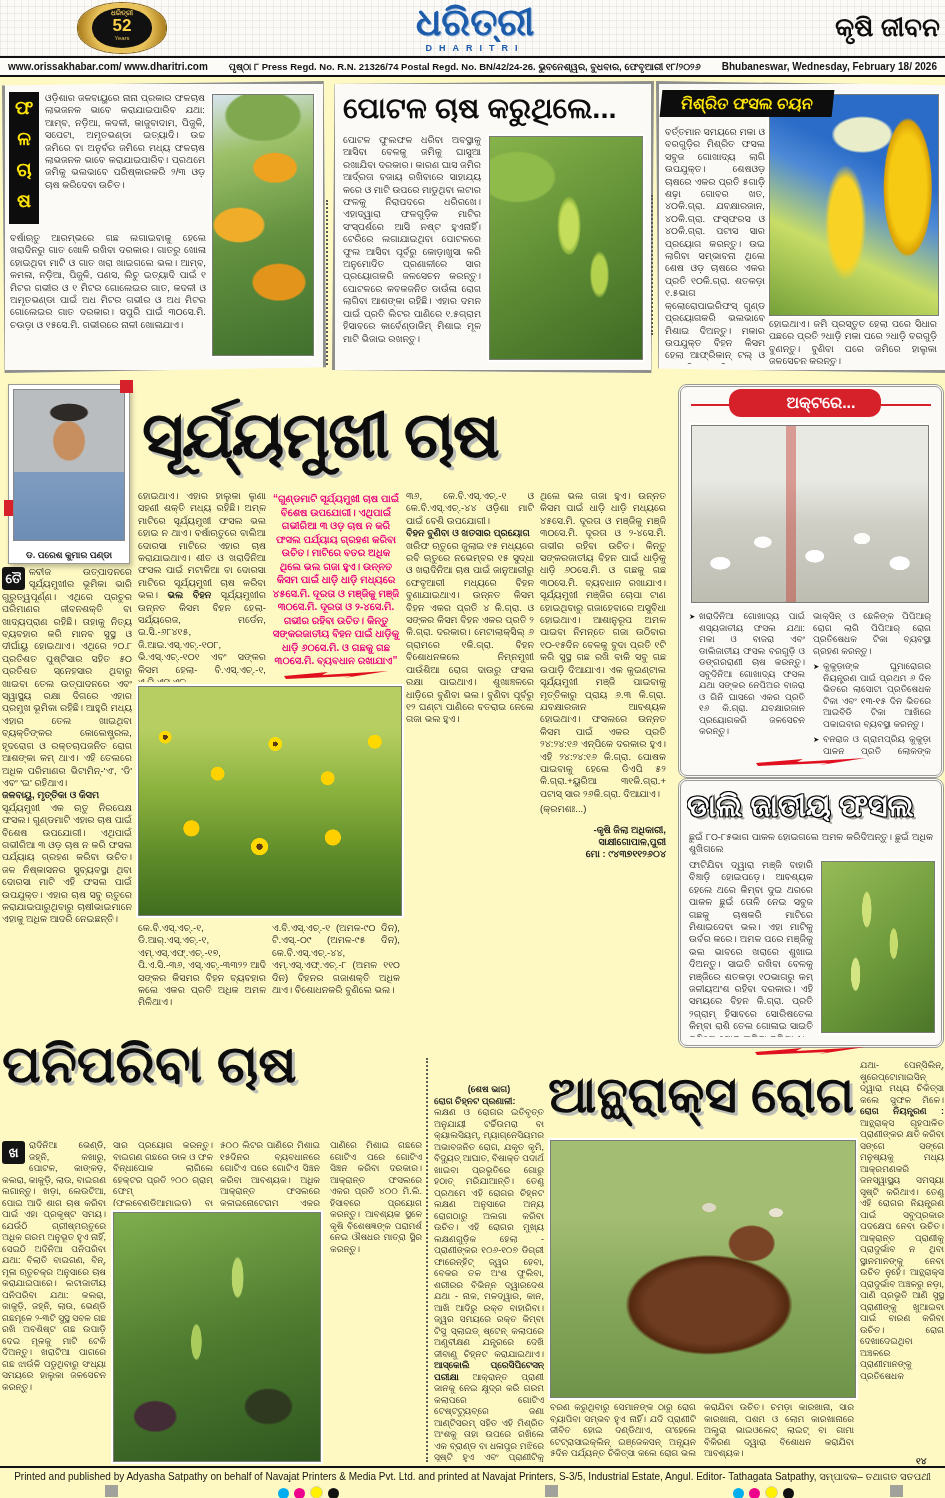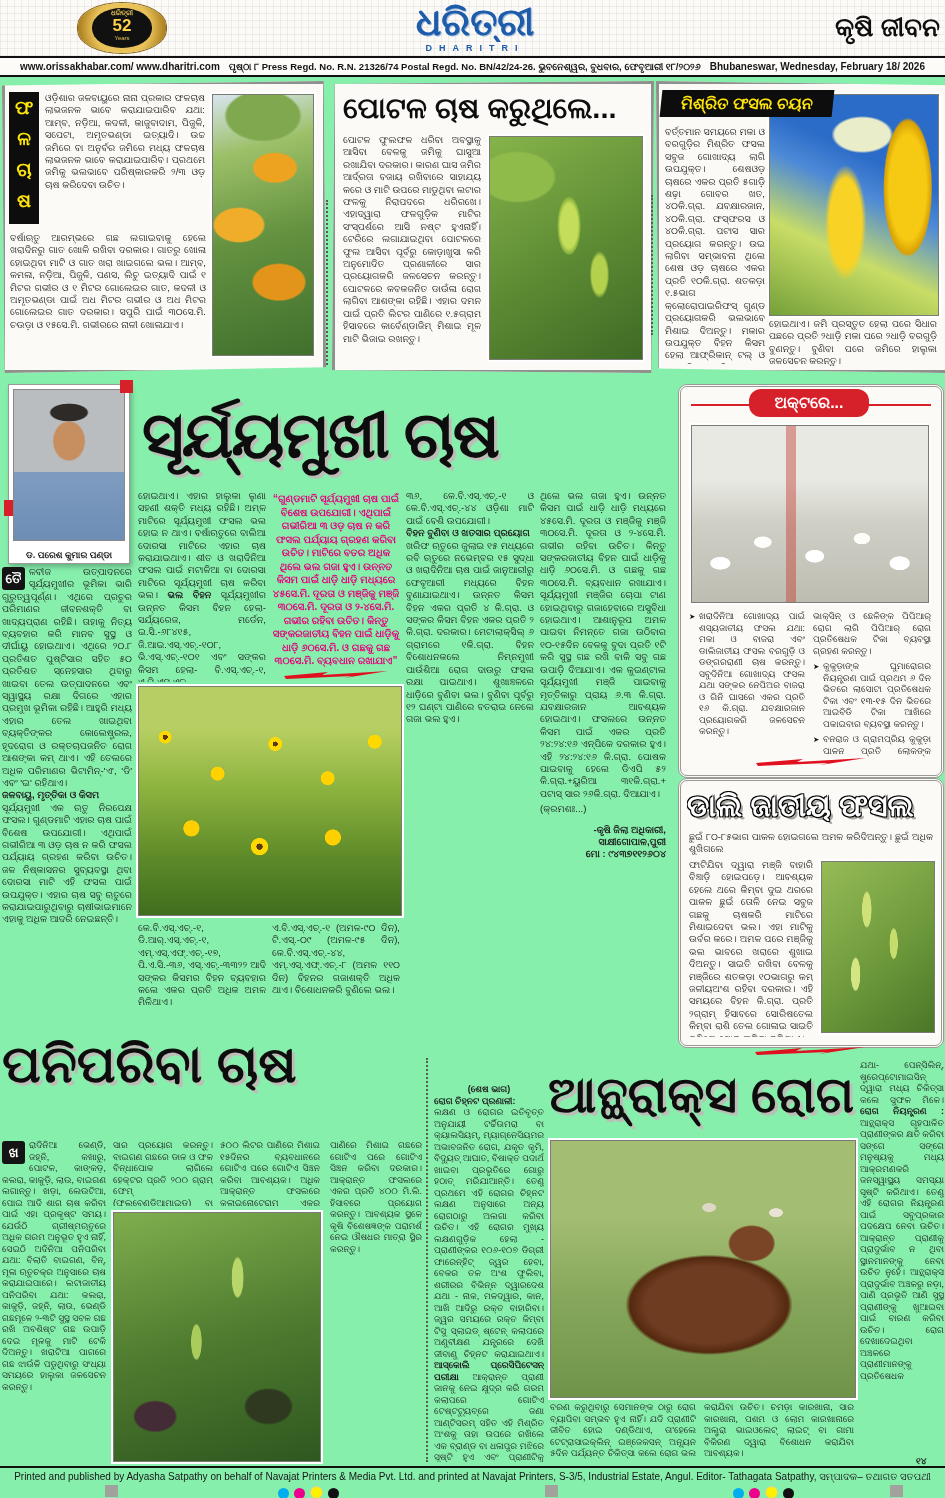--- a/index.html
+++ b/index.html
@@ -1,16 +1,16 @@
 <!DOCTYPE html>
 <html><head>
 <meta charset="utf-8">
 <style>
   html,body{margin:0;padding:0;background:#e9e8e4;}
-  #page{position:relative;width:945px;height:1498px;background:#86efac;overflow:hidden;
+  #page{position:relative;width:945px;height:1498px;background:#fef9c3;overflow:hidden;
         font-family:"Liberation Sans",sans-serif;color:#161616;}
   .abs{position:absolute;}
   .bodytext{font-size:9.5px;line-height:12.4px;text-align:justify;color:#1c1c1c;overflow:hidden;}
   .small{font-size:9px;line-height:11.5px;}
   .boldsub{font-weight:bold;}
   .photo{border:1px solid #7b7b76;box-shadow:0 0 0 2px #fff;}
   .frame{border:3px solid #8f8f8c;background:#fbfaf6;}
   .railframe{border:3px double #9a9a95;border-radius:9px;background:#fbfaf6;}
   .headline{font-weight:bold;color:#0d0d0d;white-space:nowrap;overflow:hidden;}
   .hshadow{text-shadow:3px 3px 0 #bdbdb8;}
@@ -99,21 +99,21 @@
         <div style="color:#e9c35a;font-size:7px;line-height:9px;font-weight:bold;">ଧରିତ୍ରୀ</div>
         <div style="color:#ffd24a;font-size:17px;line-height:18px;font-weight:bold;">52</div>
         <div style="color:#e9c35a;font-size:6px;line-height:7px;">Years</div>
       </div>
     </div>
     <div class="abs" style="left:330px;top:0px;width:290px;height:42px;text-align:center;font-size:38px;line-height:44px;font-weight:bold;color:#1d5bab;text-shadow:1px 1px 0 #9db8d8;overflow:hidden;">ଧରିତ୍ରୀ</div>
     <div class="abs" style="left:330px;top:43px;width:290px;text-align:center;font-size:9px;letter-spacing:7px;font-weight:bold;color:#1d5bab;">DHARITRI</div>
     <div class="abs" style="left:740px;top:12px;width:200px;height:36px;text-align:right;font-size:26px;font-weight:bold;color:#0d0d0d;overflow:hidden;">କୃଷି ଜୀବନ</div>
   </div>
 
-  <div class="abs" style="left:0;top:56px;width:945px;height:21px;border-top:2px solid #111;border-bottom:2px solid #111;background:#fcfbf8;display:flex;align-items:center;justify-content:space-between;padding:0 20px;box-sizing:border-box;font-weight:bold;font-size:10px;">
+  <div class="abs" style="left:0;top:56px;width:945px;height:21px;border-top:2px solid #111;border-bottom:2px solid #111;background:#fcfbf8;display:flex;align-items:center;justify-content:space-between;padding:0 8px;box-sizing:border-box;font-weight:bold;font-size:10px;">
     <span>www.orissakhabar.com/ www.dharitri.com</span>
     <span style="font-size:9.5px;">ପୃଷ୍ଠା ୮   Press Regd. No. R.N. 21326/74 Postal Regd. No. BN/42/24-26.   ଭୁବନେଶ୍ୱର, ବୁଧବାର, ଫେବୃଆରୀ ୧୮/୨୦୨୬</span>
     <span>Bhubaneswar,   Wednesday, February 18/ 2026</span>
   </div>
 
   <div class="abs frame" style="left:2px;top:81px;width:318px;height:286px;clip-path:polygon(0% 1.5%,99.3% 0%,100% 98%,0.8% 100%);">
     <div class="abs" style="left:4px;top:8px;width:30px;height:132px;background:#0d0d0d;">
       <span class="vt-letter">ଫ</span>
       <span class="vt-letter">ଳ</span>
       <span class="vt-letter">ଚା</span>
@@ -180,21 +180,21 @@
   <div class="abs bodytext" style="left:540px;top:490px;width:126px;height:554px;">
     <span>ଥିଲେ ଭଲ ଗଜା ହୁଏ। ଉନ୍ନତ କିସମ ପାଇଁ ଧାଡ଼ି ଧାଡ଼ି ମଧ୍ୟରେ ୪୫ସେ.ମି. ଦୂରତା ଓ ମଞ୍ଜିକୁ ମଞ୍ଜି ୩୦ସେ.ମି. ଦୂରତା ଓ ୨-୪ସେ.ମି. ଗଭୀର ରହିବା ଉଚିତ। କିନ୍ତୁ ସଙ୍କରଜାତୀୟ ବିହନ ପାଇଁ ଧାଡ଼ିକୁ ଧାଡ଼ି ୬୦ସେ.ମି. ଓ ଗଛକୁ ଗଛ ୩୦ସେ.ମି. ବ୍ୟବଧାନ ରଖାଯାଏ। ସୂର୍ଯ୍ୟମୁଖୀ ମଞ୍ଜିର ଚୋପା ଟାଣ ହୋଇଥିବାରୁ ଗଜାହେବାରେ ଅସୁବିଧା ହୋଇଥାଏ। ଆଶାନୁରୂପ ଅମଳ ପାଇବା ନିମନ୍ତେ ଗଜା ଉଠିବାର ୧୦-୧୫ଦିନ ବେଳକୁ ବୁଦା ପ୍ରତି ୧ଟି କରି ସୁସ୍ଥ ଗଛ ରଖି ବାକି ସବୁ ଗଛ ଉପାଡ଼ି ଦିଆଯାଏ। ଏକ କୁଇଣ୍ଟାଲ ସୂର୍ଯ୍ୟମୁଖୀ ମଞ୍ଜି ପାଇବାକୁ ମୃତ୍ତିକାରୁ ପ୍ରାୟ ୬.୩ କି.ଗ୍ରା. ଯବକ୍ଷାରଜାନ ଆବଶ୍ୟକ ହୋଇଥାଏ। ଫସଲରେ ଉନ୍ନତ କିସମ ପାଇଁ ଏକର ପ୍ରତି ୨୪:୨୪:୧୬ ଏନ୍‌ପିକେ ଦରକାର ହୁଏ। ଏହି ୨୪:୨୪:୧୬ କି.ଗ୍ରା. ପୋଷକ ପାଇବାକୁ ହେଲେ ଡିଏପି ୫୨ କି.ଗ୍ରା.+ୟୁରିଆ ୩୧କି.ଗ୍ରା.+ ପଟାସ୍ ସାର ୨୬କି.ଗ୍ରା. ଦିଆଯାଏ।</span>
     <div style="margin-top:3px;">(କ୍ରମଶଃ...)</div>
     <div class="credit" style="margin-top:8px;">-କୃଷି ଜିଲା ଅଧିକାରୀ,</div>
     <div class="credit">ସାକ୍ଷୀଗୋପାଳ,ପୁରୀ</div>
     <div class="credit">ମୋ : ୯୪୩୭୧୧୨୬୦୪</div>
   </div>
 
   <div class="abs railframe" style="left:678px;top:384px;width:260px;height:388px;">
     <div class="abs" style="left:10px;top:17px;width:240px;height:2px;background:#d6202a;"></div>
-    <div class="abs" style="left:68px;top:2px;width:120px;height:28px;background:#d6202a;color:#fff;font-weight:bold;font-size:16px;line-height:28px;text-align:center;border-radius:12px;overflow:hidden;">ଅକ୍ଟରେ...</div>
+    <div class="abs" style="left:48px;top:2px;width:120px;height:28px;background:#d6202a;color:#fff;font-weight:bold;font-size:16px;line-height:28px;text-align:center;border-radius:12px;overflow:hidden;padding-left:32px;">ଅକ୍ଟରେ...</div>
     <div class="abs photo ph-poultry" style="left:10px;top:38px;width:236px;height:176px;"></div>
     <div class="abs bodytext small" style="left:8px;top:224px;width:116px;height:146px;">
       <div class="bullet">ଖରାଦିନିଆ ଗୋଖାଦ୍ୟ ପାଇଁ ଶସ୍ୟଜାତୀୟ ଫସଲ ଯଥା: ମକା ଓ ବାଜରା ଏବଂ ଡାଲିଜାତୀୟ ଫସଲ ବରଗୁଡ଼ି ଓ ଡଙ୍ଗରରାଣୀ ଚାଷ କରନ୍ତୁ। ସବୁଦିନିଆ ଗୋଖାଦ୍ୟ ଫସଲ ଯଥା ସଙ୍କର ନେପିଅର ବାଜରା ଓ ଗିନି ଘାସରେ ଏକର ପ୍ରତି ୧୬ କି.ଗ୍ରା. ଯବକ୍ଷାରଜାନ ପ୍ରୟୋଗକରି ଜଳସେଚନ କରନ୍ତୁ।</div>
 
     </div>
     <div class="abs bodytext small" style="left:132px;top:224px;width:118px;height:146px;">
       <div style="margin-bottom:4px;">ଭାକ୍ସିନ୍ ଓ ଛେଳିଙ୍କ ପିପିଆର୍ ରୋଗ ଲାଗି ପିପିଆର୍ ରୋଗ ପ୍ରତିଷେଧକ ଟିକା ବ୍ୟବସ୍ଥା ଗ୍ରହଣ କରନ୍ତୁ।</div>
       <div class="bullet">କୁକୁଡ଼ାଙ୍କ ଘୁମାରୋଗର ନିୟନ୍ତ୍ରଣ ପାଇଁ ପ୍ରଥମ ୬ ଦିନ ଭିତରେ ଲାସୋଟା ପ୍ରତିଷେଧକ ଟିକା ଏବଂ ୧୩-୧୫ ଦିନ ଭିତରେ ଆଇବିଡି ଟିକା ଆଖିରେ ପକାଇବାର ବ୍ୟବସ୍ଥା କରନ୍ତୁ।</div>
       <div class="bullet">ବନରାଜ ଓ ଗ୍ରାମପ୍ରିୟ କୁକୁଡ଼ା ପାଳନ ପ୍ରତି ଲୋକଙ୍କ ଆଗ୍ରହ ବଢୁଥିବା ଯୋଗୁ ଚିଆଁ ପାଇଁ ଆଞ୍ଚଳିକ ସରକାରୀ କୁକୁଡ଼ା ଫାର୍ମ ସହ ଯୋଗାଯୋଗ କରିବେପାରନ୍ତି।</div>
     </div>

